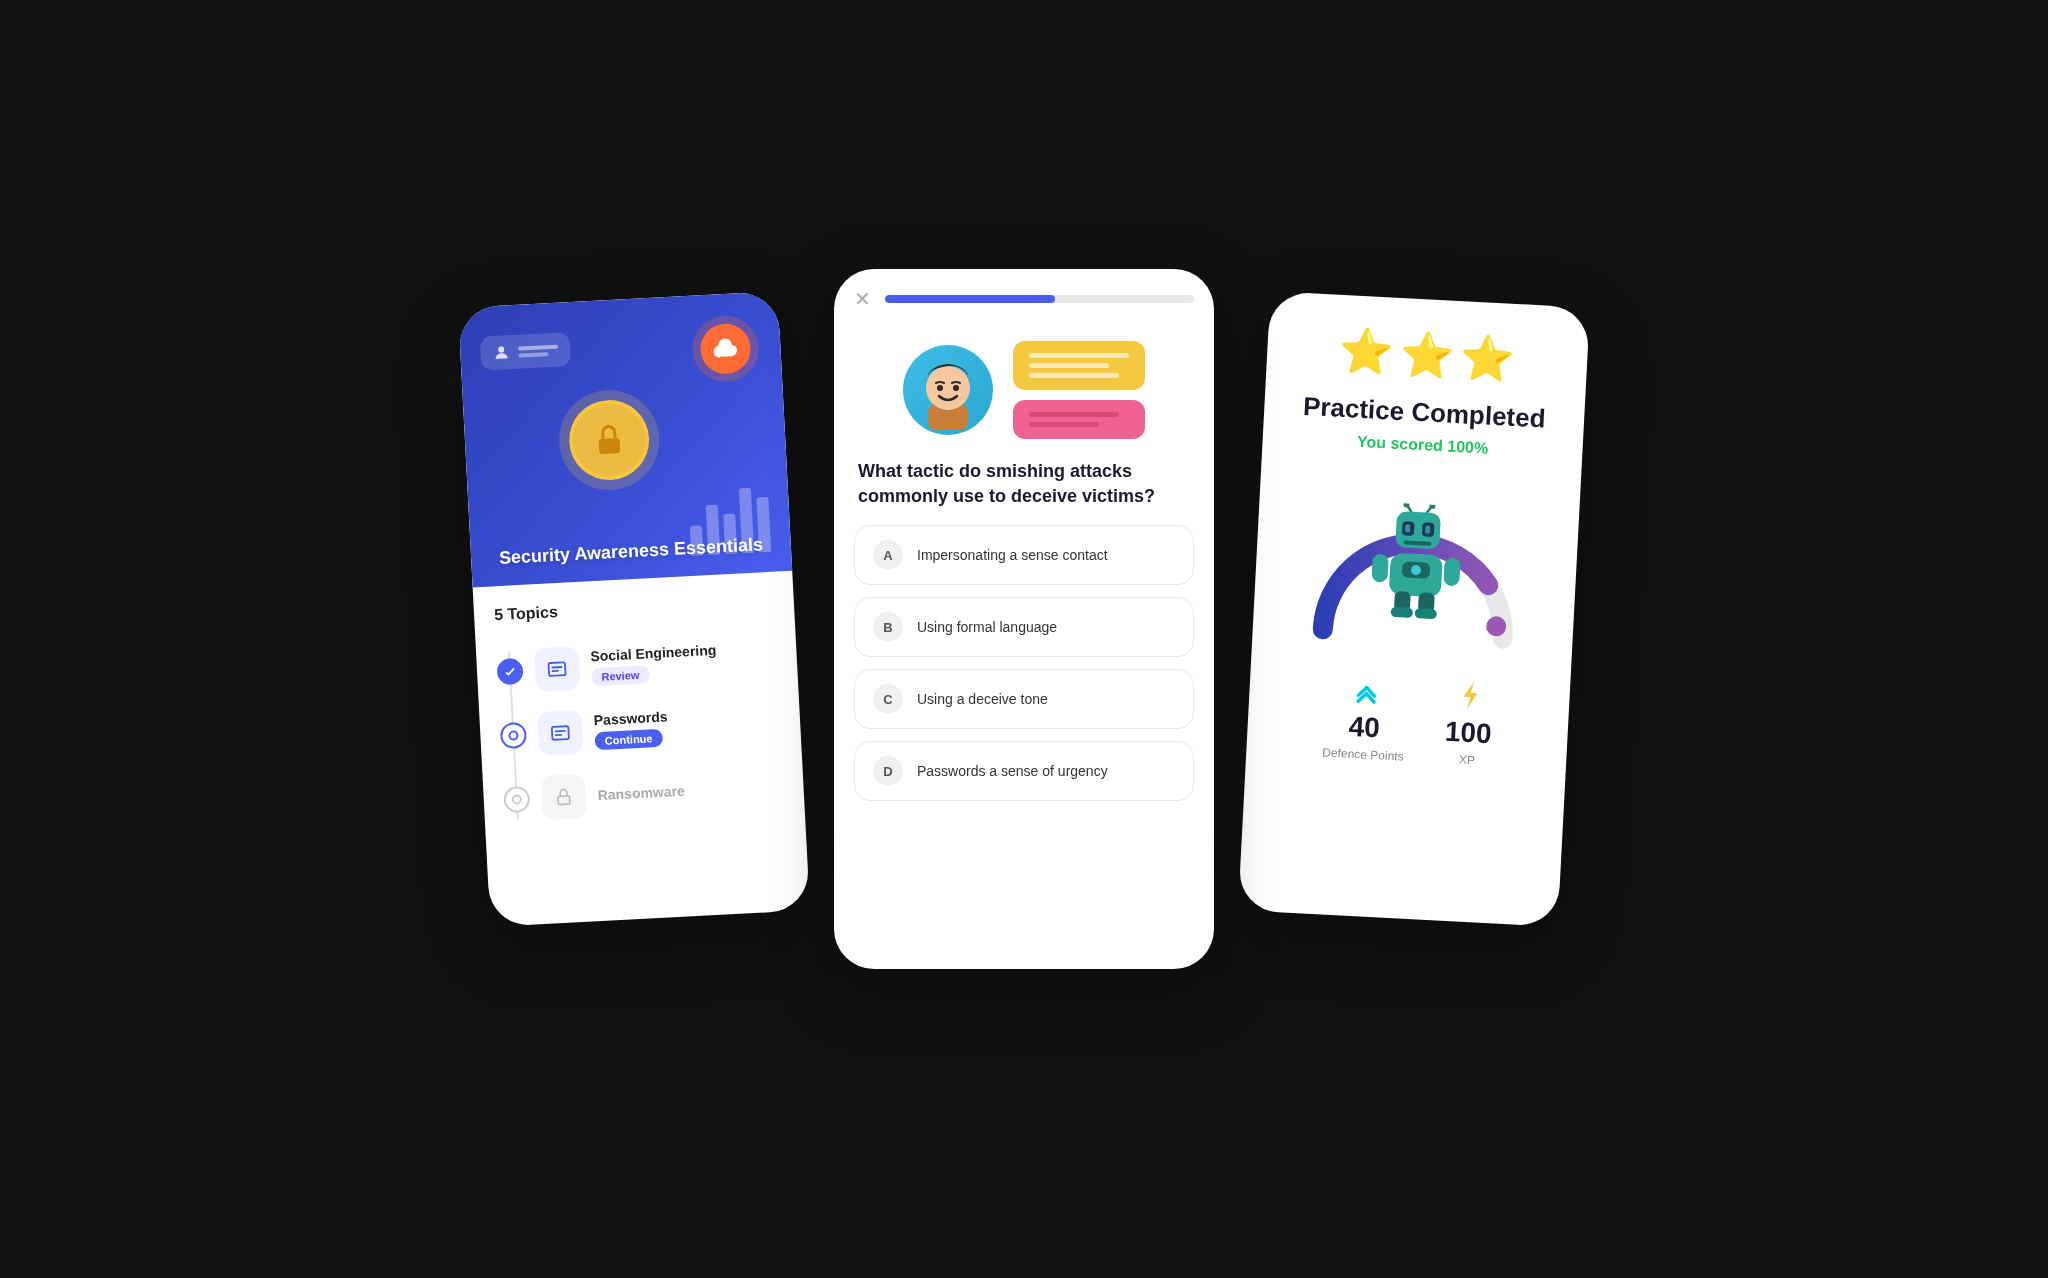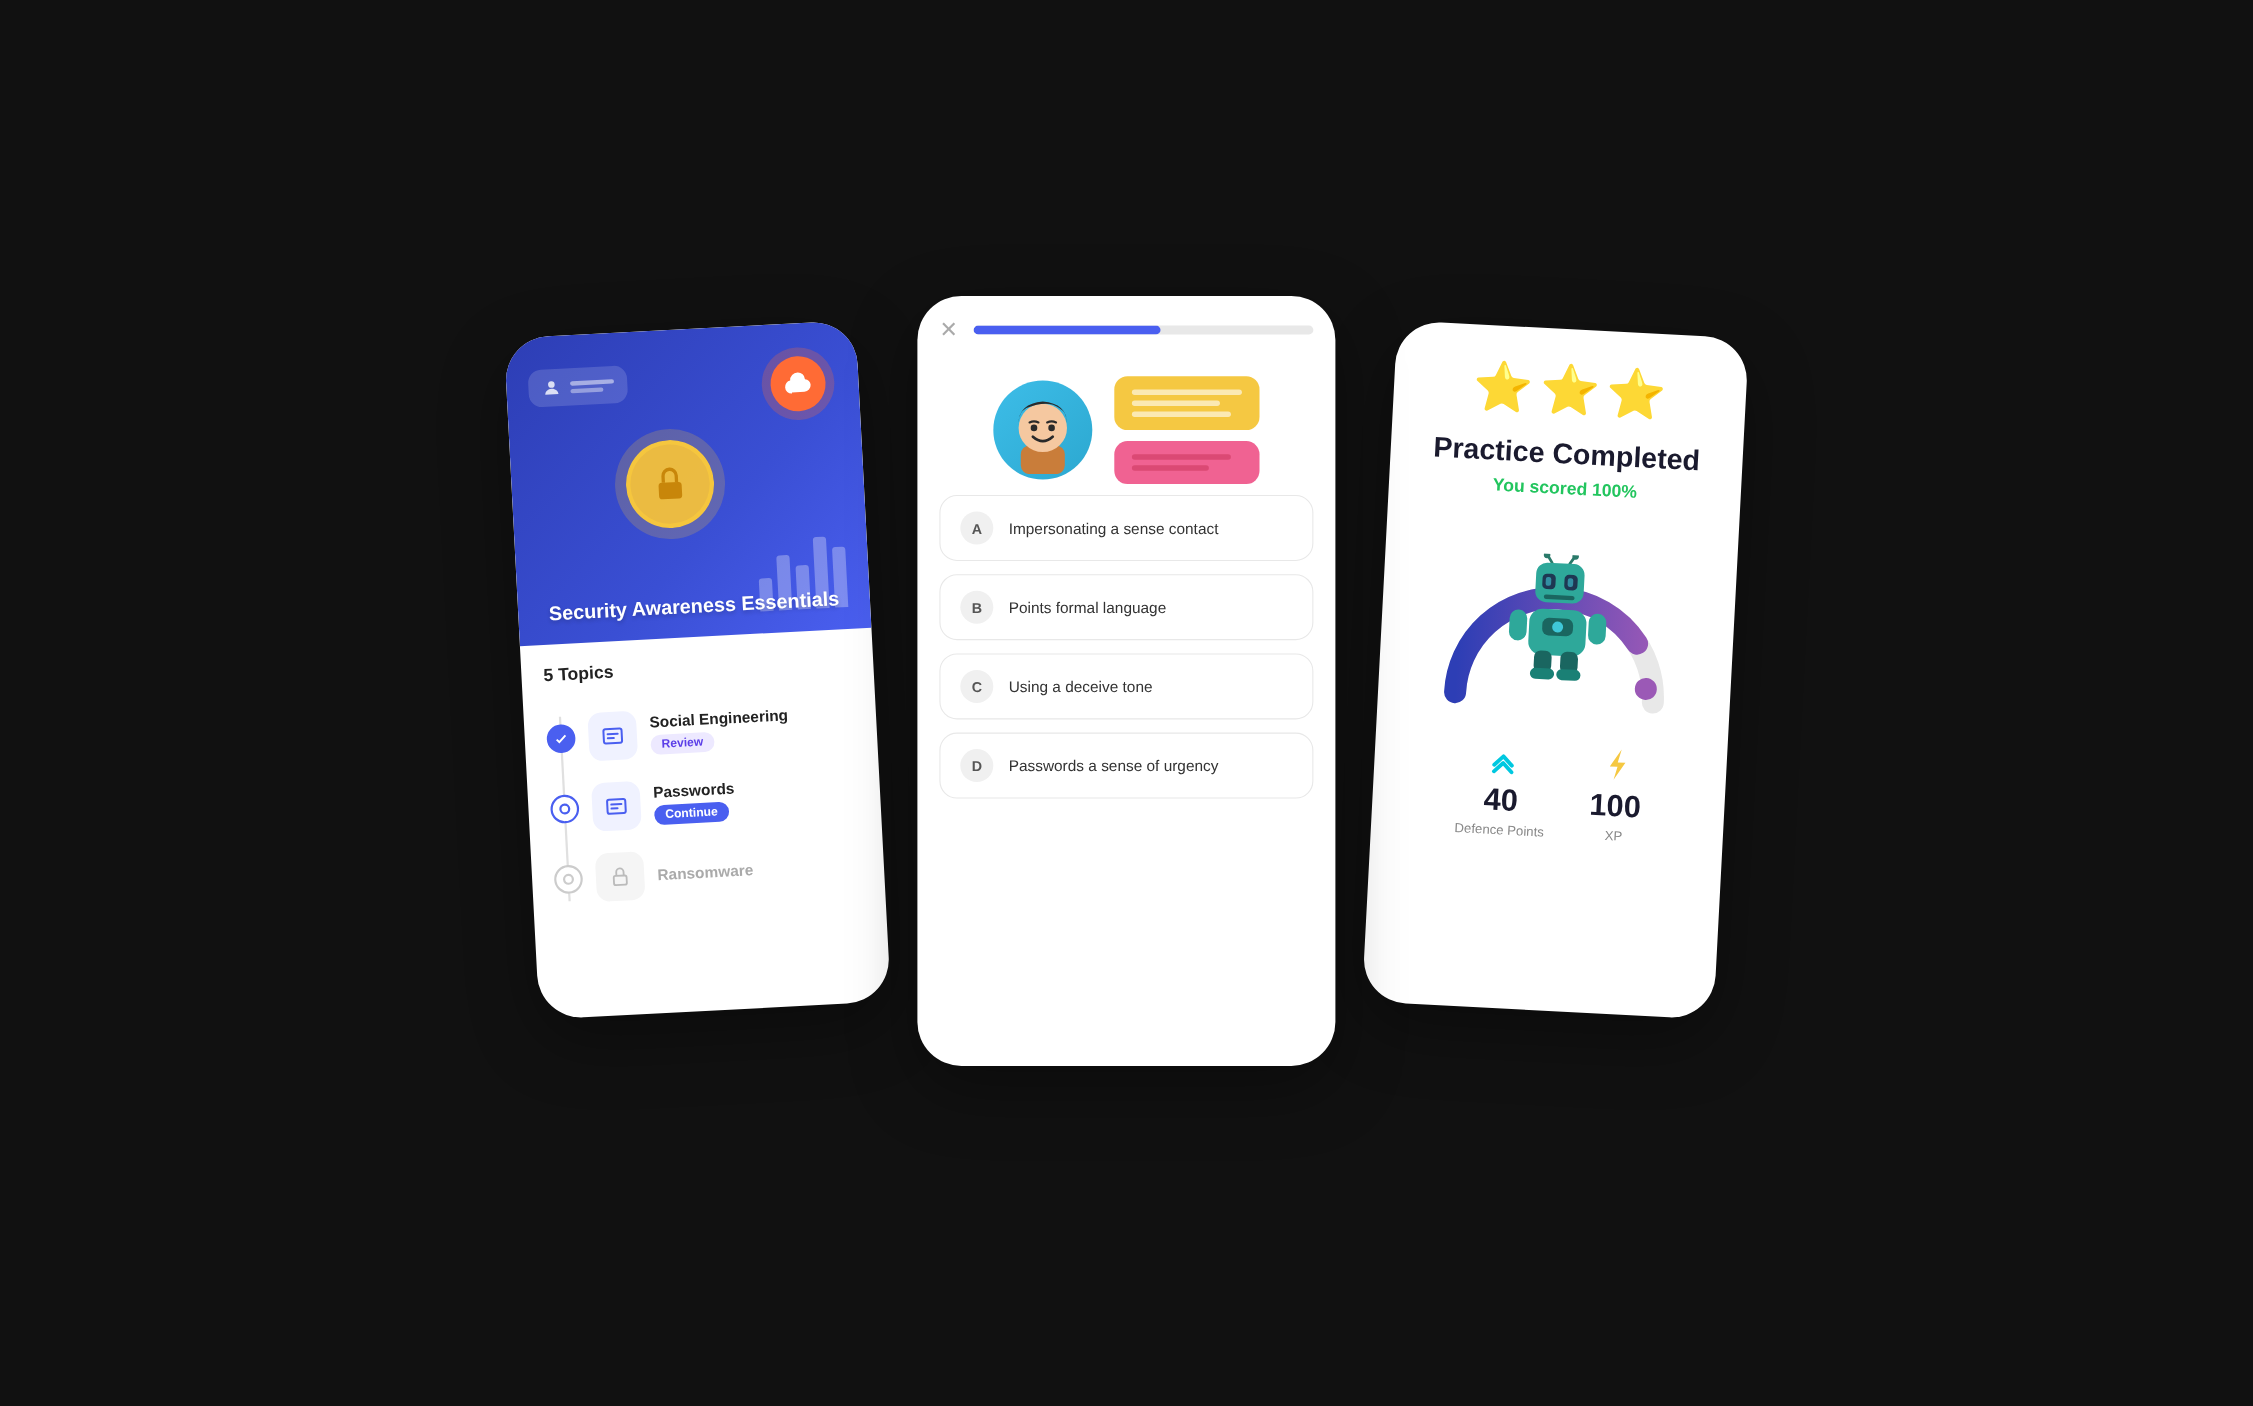--- a/index.html
+++ b/index.html
@@ -575,29 +575,32 @@
           <div class="bubble-line" style="width:80px"></div>
           <div class="bubble-line" style="width:90px"></div>
         </div>
         <div class="bubble bubble-pink">
           <div class="bubble-line" style="width:90px;background:rgba(180,30,60,0.35)"></div>
           <div class="bubble-line" style="width:70px;background:rgba(180,30,60,0.35)"></div>
         </div>
       </div>
     </div>
 
+    <div class="center-question">
+      <h3>What tactic do smishing attacks commonly use to deceive victims?</h3>
+    </div>
 
     <div class="answer-list">
       <div class="answer-item">
         <div class="answer-letter">A</div>
         <span class="answer-text">Impersonating a sense contact</span>
       </div>
       <div class="answer-item">
         <div class="answer-letter">B</div>
-        <span class="answer-text">Points formal language</span>
+        <span class="answer-text">Using formal language</span>
       </div>
       <div class="answer-item">
         <div class="answer-letter">C</div>
         <span class="answer-text">Using a deceive tone</span>
       </div>
       <div class="answer-item">
         <div class="answer-letter">D</div>
         <span class="answer-text">Passwords a sense of urgency</span>
       </div>
     </div>

